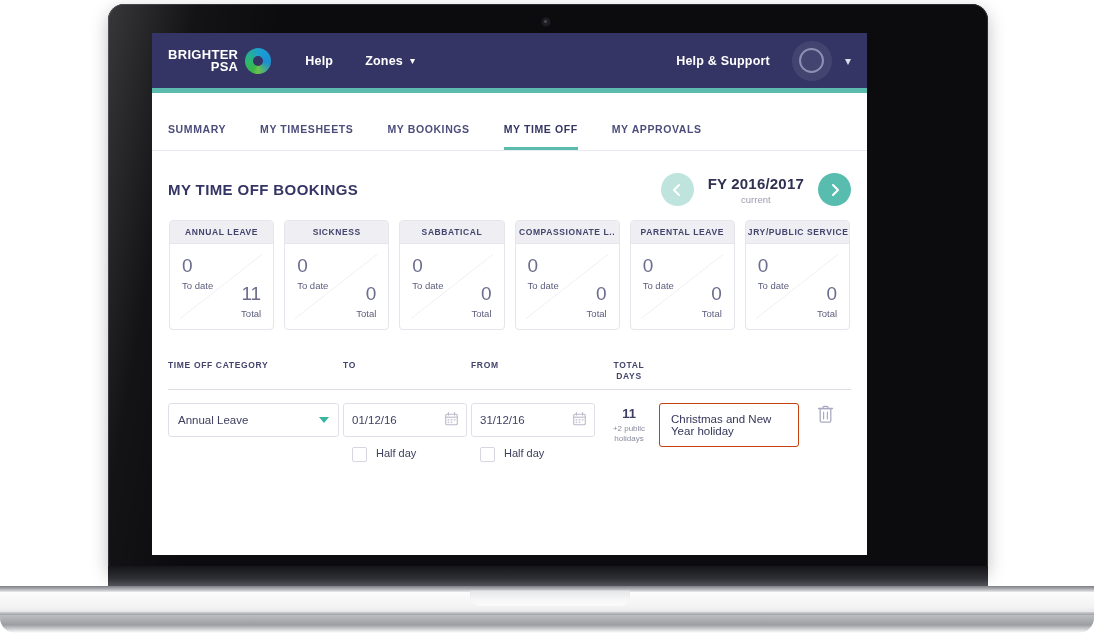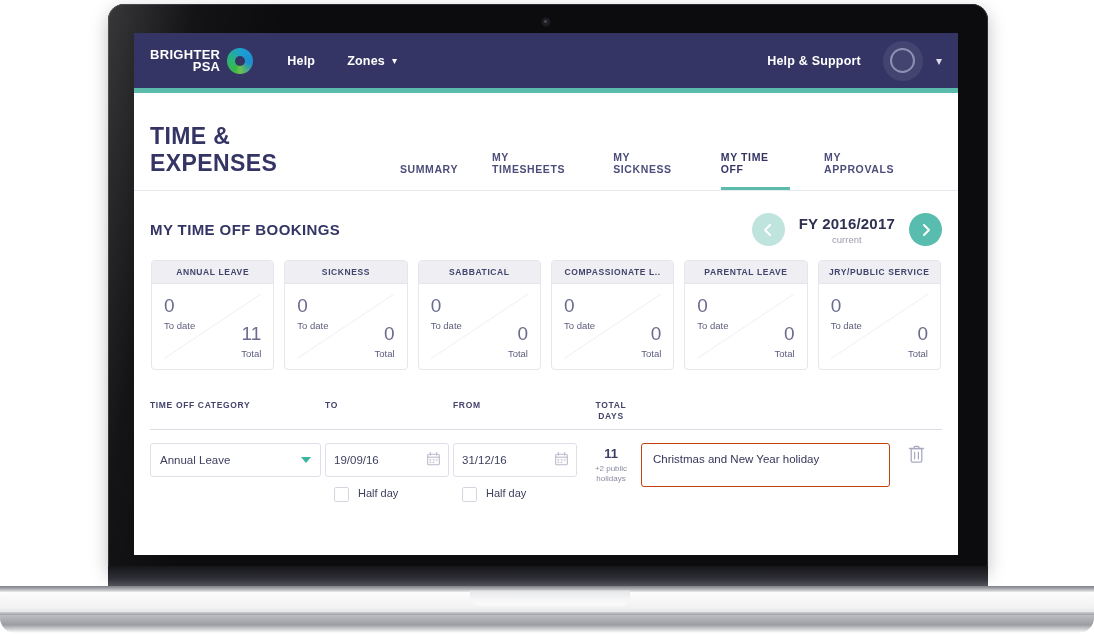--- a/index.html
+++ b/index.html
@@ -26,21 +26,21 @@
   }
   .webcam{
     position:absolute;left:542px;top:18px;width:8px;height:8px;border-radius:50%;
     background:#1d1d24;box-shadow:0 0 0 1px #131318;
   }
   .webcam-glint{
     position:absolute;left:544px;top:20px;width:3px;height:3px;border-radius:50%;
     background:#4a4a55;
   }
   .screen{
-    position:absolute;left:134px;top:33px;width:824px;height:522px;
+    position:absolute;left:152px;top:33px;width:715px;height:522px;
     background:#ffffff;overflow:hidden;
   }
   
   .base{
     position:absolute;left:0px;top:590px;width:1094px;height:42px;
     background:linear-gradient(180deg,#fdfdfd 0%,#f2f2f3 42%,#d9dadc 62%,#c2c3c6 80%,#a8a9ad 100%);
     border-radius:4px 4px 14px 14px;
   }
   .base-top-shadow{
     position:absolute;left:108px;top:566px;width:880px;height:26px;
@@ -242,30 +242,29 @@
           <div class="avatar-ring"></div>
         </div>
         <div class="nav-caret">▾</div>
       </div>
     </div>
     <div class="nav-teal"></div>
 
     <div class="page">
 
       <div class="title-row">
-        <div class="page-title">TIME &amp; EXPENSES</div>
         <div class="tabs">
           <div class="tab">
             <span>SUMMARY</span>
           </div>
           <div class="tab">
             <span>MY TIMESHEETS</span>
           </div>
           <div class="tab">
-            <span>MY SICKNESS</span>
+            <span>MY BOOKINGS</span>
           </div>
           <div class="tab active">
             <span>MY TIME OFF</span>
           </div>
           <div class="tab">
             <span>MY APPROVALS</span>
           </div>
         </div>
       </div>
 
@@ -423,21 +422,21 @@
 
           <div class="col-cat">
             <div class="select">
               <span>Annual Leave</span>
               <i class="tri"></i>
             </div>
           </div>
 
           <div class="col-from">
             <div class="datefield">
-              <span>19/09/16</span>
+              <span>01/12/16</span>
               <span class="cal-ico">
                 <svg width="13" height="14" viewBox="0 0 13 14">
                   <rect x="0.7" y="2.2" width="11.6" height="10.6" rx="1.3" fill="none" stroke="#b9b9cb" stroke-width="1.1"></rect>
                   <line x1="0.7" y1="5.2" x2="12.3" y2="5.2" stroke="#b9b9cb" stroke-width="1.1"></line>
                   <line x1="3.4" y1="0.6" x2="3.4" y2="3.1" stroke="#b9b9cb" stroke-width="1.1" stroke-linecap="round"></line>
                   <line x1="9.6" y1="0.6" x2="9.6" y2="3.1" stroke="#b9b9cb" stroke-width="1.1" stroke-linecap="round"></line>
                   <rect x="2.6" y="7.1" width="1.6" height="1.5" fill="#c5c5d4"></rect>
                   <rect x="5.7" y="7.1" width="1.6" height="1.5" fill="#c5c5d4"></rect>
                   <rect x="8.8" y="7.1" width="1.6" height="1.5" fill="#c5c5d4"></rect>
                   <rect x="2.6" y="9.6" width="1.6" height="1.5" fill="#c5c5d4"></rect>

